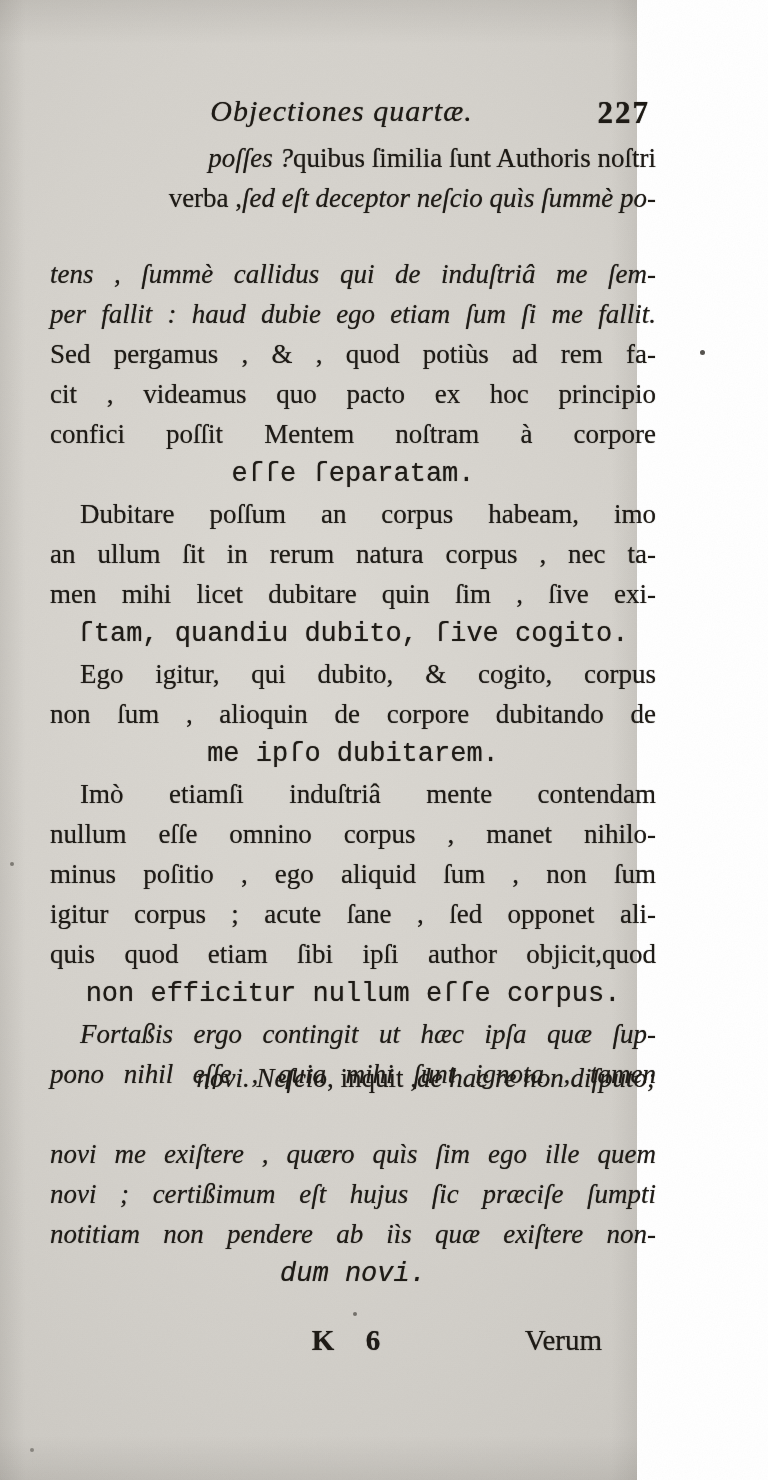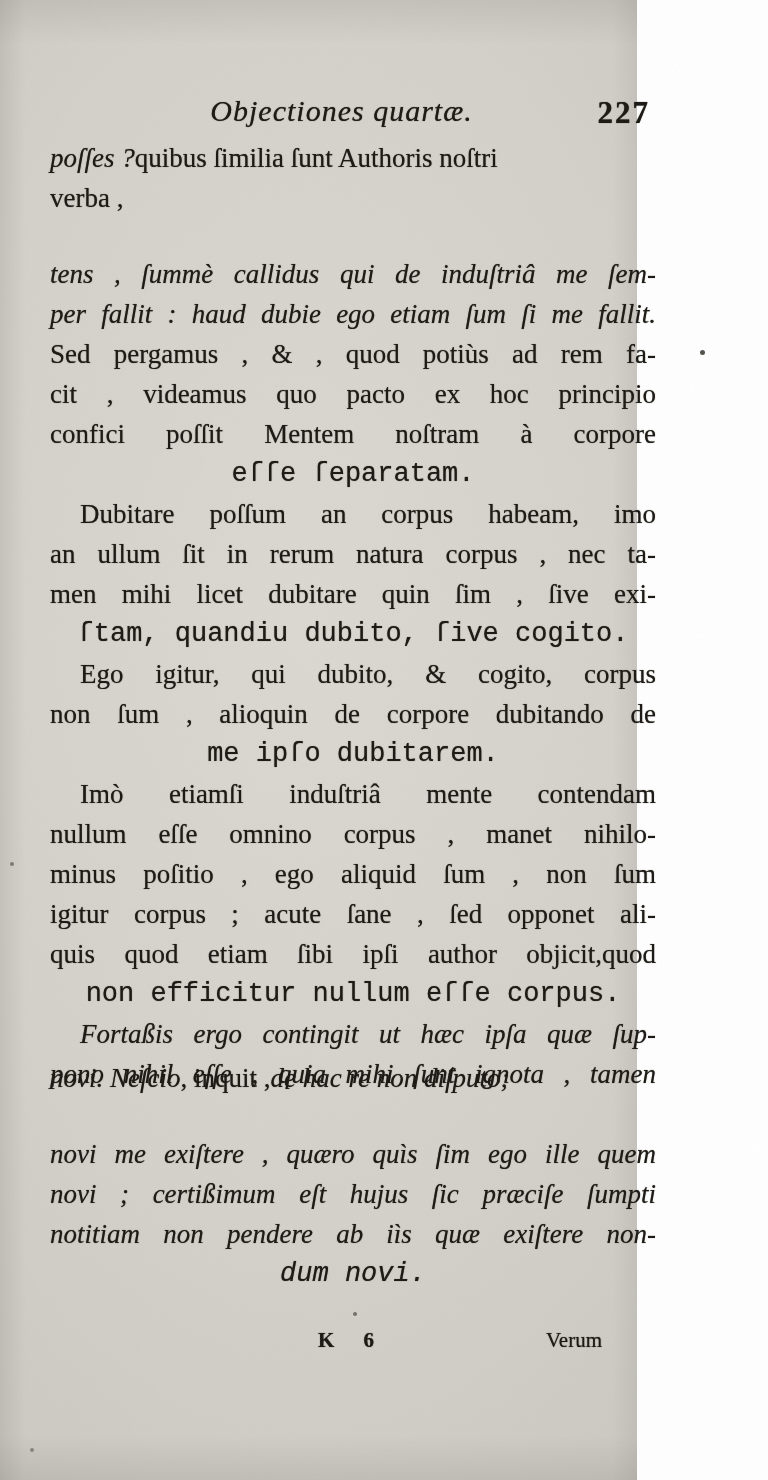--- a/index.html
+++ b/index.html
@@ -41,32 +41,32 @@
   .text-block{
     position:absolute;left:50px;top:138px;width:606px;
   }
   .line{
     height:40px;line-height:40px;
     font-size:27px;
     text-align:justify;text-align-last:justify;
     white-space:nowrap;
     text-shadow:0 0 1px rgba(25,20,15,.65);
   }
-  .line{display:flex;justify-content:flex-start;}
+  .line{display:flex;justify-content:flex-end;}
   .line > span{display:block;white-space:nowrap;}
   .line.single > span{flex:1 1 auto;text-align:justify;text-align-last:justify;white-space:normal;margin-top:36px;}
   .line.end{justify-content:center;font-family:Liberation Mono, monospace;}
   .line.end > span{flex:0 0 auto;text-align:left;text-align-last:left;}
   .line.indent{padding-left:30px;}
   .italic{font-style:italic;}
   .roman{font-style:normal;}
 
   .footer-row{
     position:absolute;left:50px;top:1318px;width:604px;height:44px;
-    font-size:21px;line-height:44px;
+    font-size:29px;line-height:44px;
   }
   .signature-mark{
     position:absolute;left:50%;transform:translateX(-50%);
     font-weight:bold;letter-spacing:12px;
     text-shadow:0 0 1px rgba(25,20,15,.8);
   }
   .catchword{
     position:absolute;right:52px;
     text-shadow:0 0 1px rgba(25,20,15,.8);
   }
@@ -98,20 +98,21 @@
     <span class="page-number">227</span>
   </div>
 
   <div class="text-block">
       <div class="line">
         <span class="italic">poſſes ?</span>
         <span class="roman">quibus ſimilia ſunt Authoris noſtri</span>
       </div>
       <div class="line">
         <span class="roman">verba ,</span>
+        <span class="italic">ſed eſt deceptor neſcio quìs ſummè po-</span>
       </div>
       <div class="line single">
         <span class="italic">tens , ſummè callidus qui de induſtriâ me ſem-</span>
       </div>
       <div class="line single">
         <span class="italic">per fallit : haud dubie ego etiam ſum ſi me fallit.</span>
       </div>
       <div class="line single">
         <span class="roman">Sed pergamus , &amp; , quod potiùs ad rem fa-</span>
       </div>

